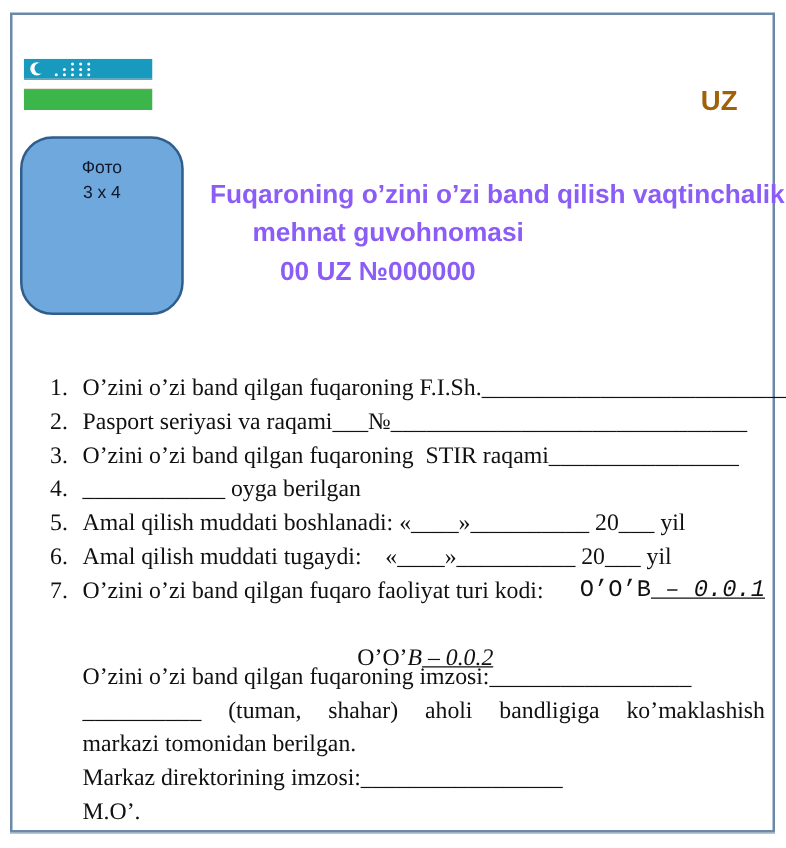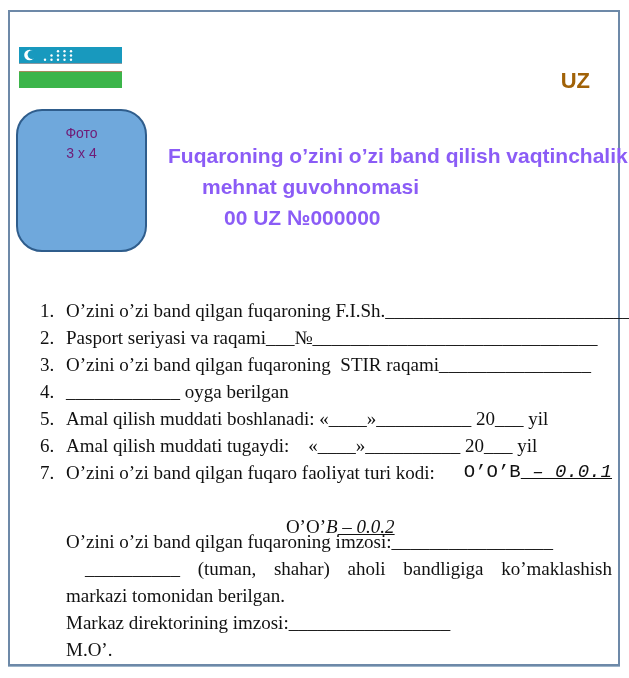--- a/index.html
+++ b/index.html
@@ -29,21 +29,21 @@
   }
   
   .photo {
     position: absolute; left: 6px; top: 97px;
     width: 127px; height: 127px;
     background: #6fa8dc;
     border: 2px solid #2f5d8c;
     border-radius: 26px;
     text-align: center;
     font-family: "Liberation Sans", sans-serif;
-    font-size: 14px; color: #701a75;
+    font-size: 14px; color: #0f172a;
     padding-top: 12px;
   }
   .photo .pl { line-height: 20px; }
   
   .title {
     position: absolute; left: 158px; top: 128px;
     font-family: "Liberation Sans", sans-serif;
     font-weight: bold; font-size: 21px; line-height: 31px;
     color: #8b5cf6; white-space: nowrap;
   }
@@ -59,21 +59,21 @@
   .code1 { margin-left: auto; font-family: Liberation Mono, monospace; }
   .iu { font-style: italic; text-decoration: underline; }
   .it { font-style: italic; }
   .code2-line { text-align: center; white-space: pre; line-height: 27px; }
   
   .footer {
     position: absolute; left: 56px; top: 516px; width: 546px;
     font-size: 19px; line-height: 27px;
   }
   .fl { white-space: pre; }
-  .fl.just { white-space: normal; text-align: justify; text-align-last: justify; margin-left: 19px; }
+  .fl.just { white-space: normal; text-align: justify; text-align-last: justify; }
 </style>
 </head>
 <body>
 
 <div class="frame">
 
   <div class="flag">
     <svg width="103" height="41" viewBox="0 0 103 41" xmlns="http://www.w3.org/2000/svg">
       <rect x="0" y="0" width="103" height="16" fill="#1899be"></rect>
       <rect x="0" y="16" width="103" height="1" fill="#8a98a0"></rect>

